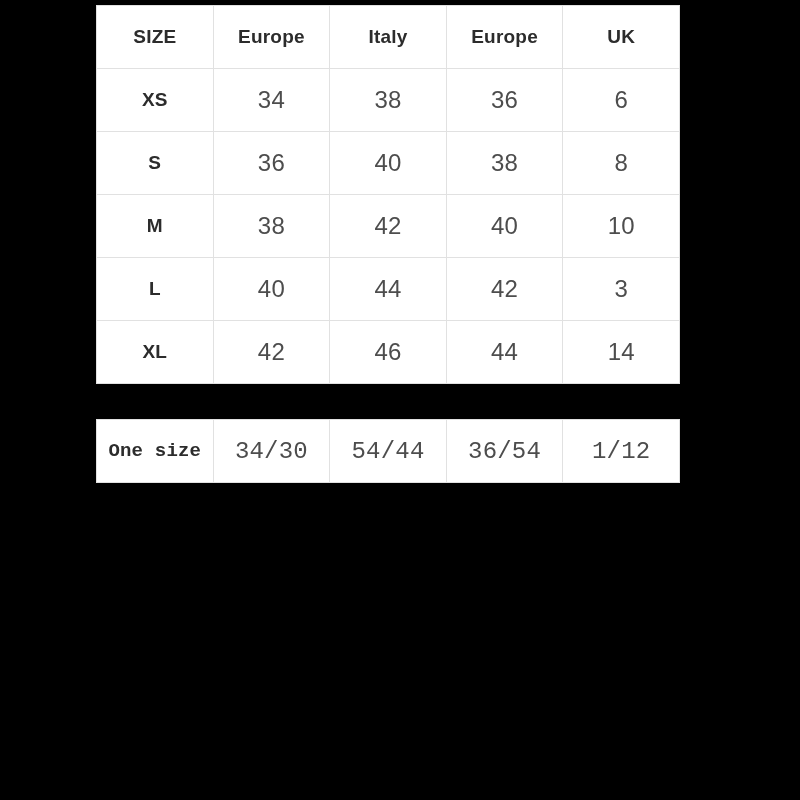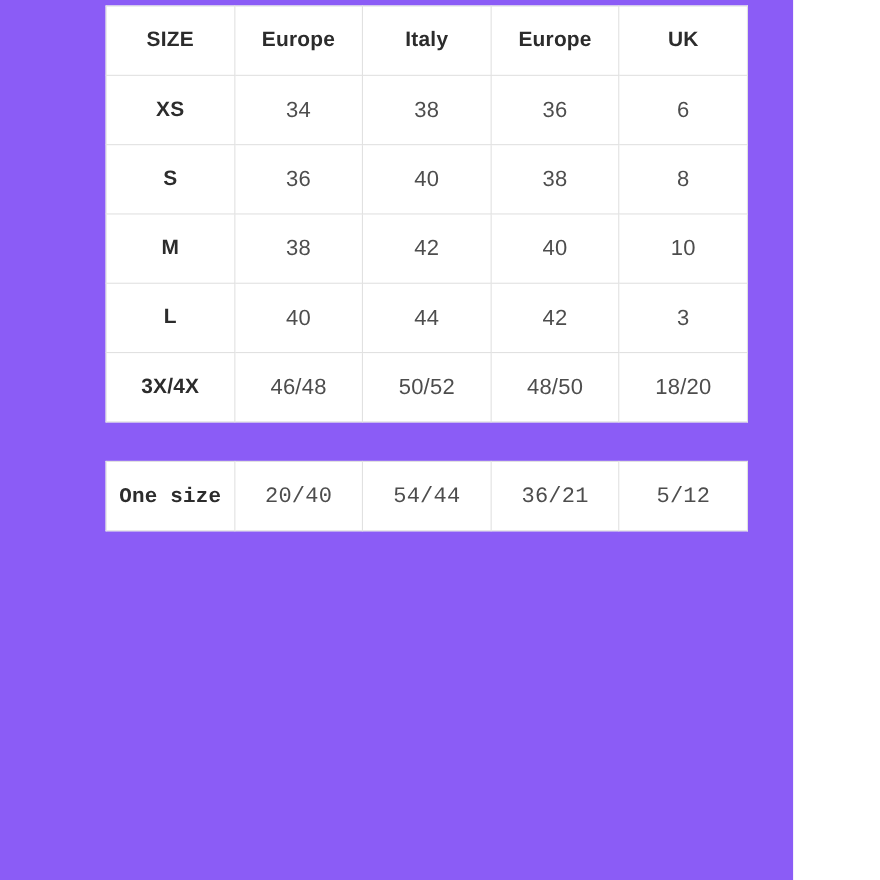--- a/index.html
+++ b/index.html
@@ -2,23 +2,23 @@
 <html><head>
 <meta charset="utf-8">
 <style>
   html, body {
     margin: 0;
     padding: 0;
     background: #ffffff;
     font-family: "Liberation Sans", "DejaVu Sans", sans-serif;
   }
   .page {
-    width: 721px;
+    width: 800px;
     height: 800px;
-    background: #8b5cf6;
+    background: #000000;
     box-sizing: border-box;
     padding: 5px 0 0 96px;
   }
   table.size-table {
     border-collapse: collapse;
     table-layout: fixed;
     width: 584px;
     background: #ffffff;
   }
   table.size-table th,
@@ -30,21 +30,21 @@
     padding: 0;
     overflow: hidden;
   }
   table.size-table th {
     font-size: 19px;
     font-weight: 700;
     color: #2c2c2c;
     letter-spacing: 0.2px;
   }
   table.size-table td {
-    font-size: 20px;
+    font-size: 24px;
     font-weight: 400;
     color: #4d4d4d;
     letter-spacing: 0.2px;
   }
   table.size-table.secondary {
     margin-top: 35px;
     font-family: Liberation Mono, monospace;
   }
 </style>
 </head>
@@ -85,34 +85,34 @@
         <td>10</td>
       </tr>
       <tr>
         <th>L</th>
         <td>40</td>
         <td>44</td>
         <td>42</td>
         <td>3</td>
       </tr>
       <tr>
-        <th>3X/4X</th>
-        <td>46/48</td>
-        <td>50/52</td>
-        <td>48/50</td>
-        <td>18/20</td>
+        <th>XL</th>
+        <td>42</td>
+        <td>46</td>
+        <td>44</td>
+        <td>14</td>
       </tr>
     </tbody>
   </table>
 
   <table class="size-table secondary">
     <tbody>
       <tr>
         <th>One size</th>
-        <td>20/40</td>
+        <td>34/30</td>
         <td>54/44</td>
-        <td>36/21</td>
-        <td>5/12</td>
+        <td>36/54</td>
+        <td>1/12</td>
       </tr>
     </tbody>
   </table>
 
 </div>
 
 </body></html>

